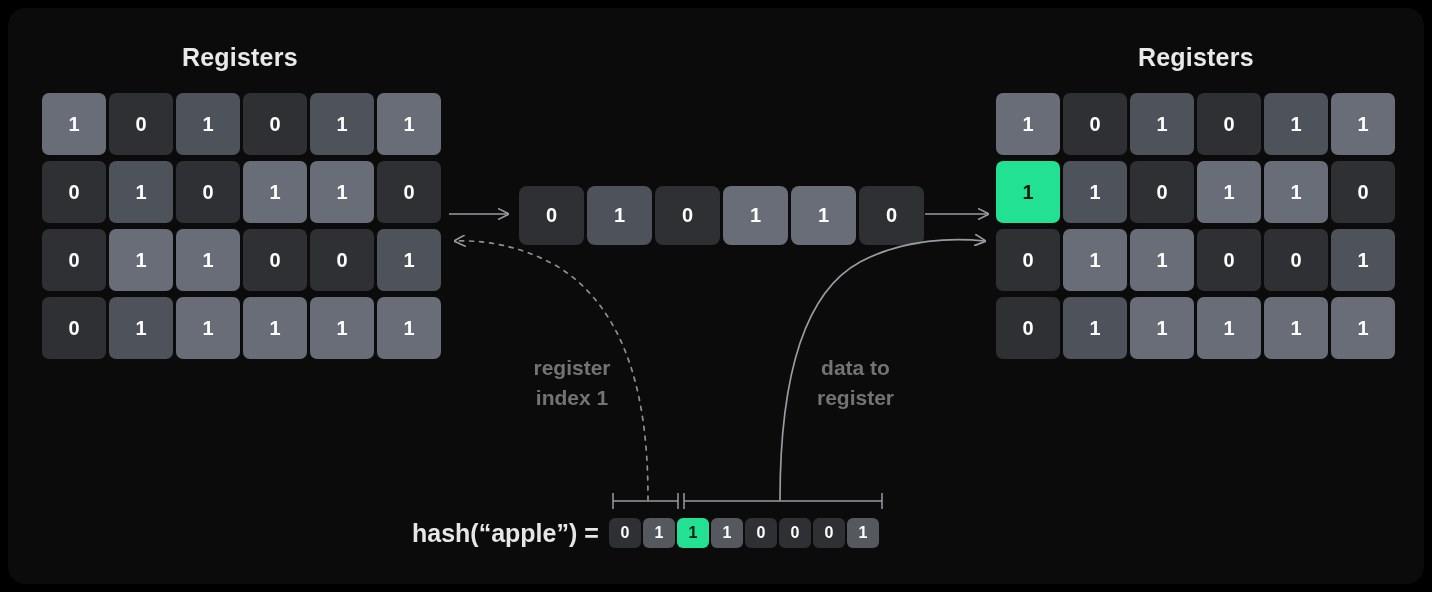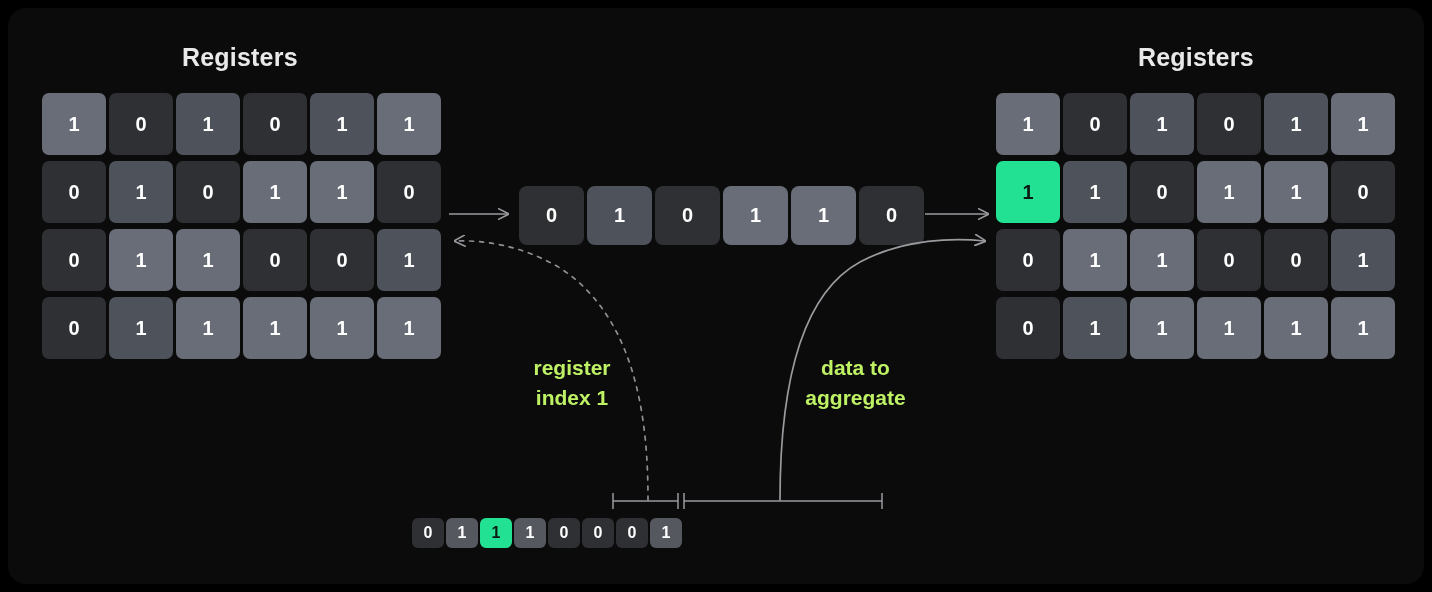--- a/index.html
+++ b/index.html
@@ -72,21 +72,21 @@
     grid-auto-rows: 59px;
     gap: 0 3px;
   }
   #grid-mid .cell { border-radius: 8px; font-size: 20px; }
 
   
   .callout {
     position: absolute;
     font-size: 21px;
     line-height: 30px;
-    color: #bef264;
+    color: #737373;
     text-align: center;
     white-space: pre-line;
   }
   #label-register-index { left: 492px; top: 353px; width: 160px; }
   #label-data-aggregate { left: 778px; top: 353px; width: 155px; }
 
   
   #hash-row {
     position: absolute;
     left: 412px; top: 518px;
@@ -184,23 +184,24 @@
       <div class="cell v1">1</div>
       <div class="cell v1b">1</div>
       <div class="cell v1b">1</div>
       <div class="cell v1b">1</div>
       <div class="cell v1b">1</div>
     </div>
 
   <div class="callout" id="label-register-index">register
 index 1</div>
   <div class="callout" id="label-data-aggregate">data to
-aggregate</div>
+register</div>
 
   <div id="hash-row">
+    <div id="hash-label">hash(“apple”) =</div>
     <div id="hash-bits">
         <div class="bit v0">0</div>
         <div class="bit v1">1</div>
         <div class="bit hl">1</div>
         <div class="bit v1">1</div>
         <div class="bit v0">0</div>
         <div class="bit v0">0</div>
         <div class="bit v0">0</div>
         <div class="bit v1">1</div>
       </div>

